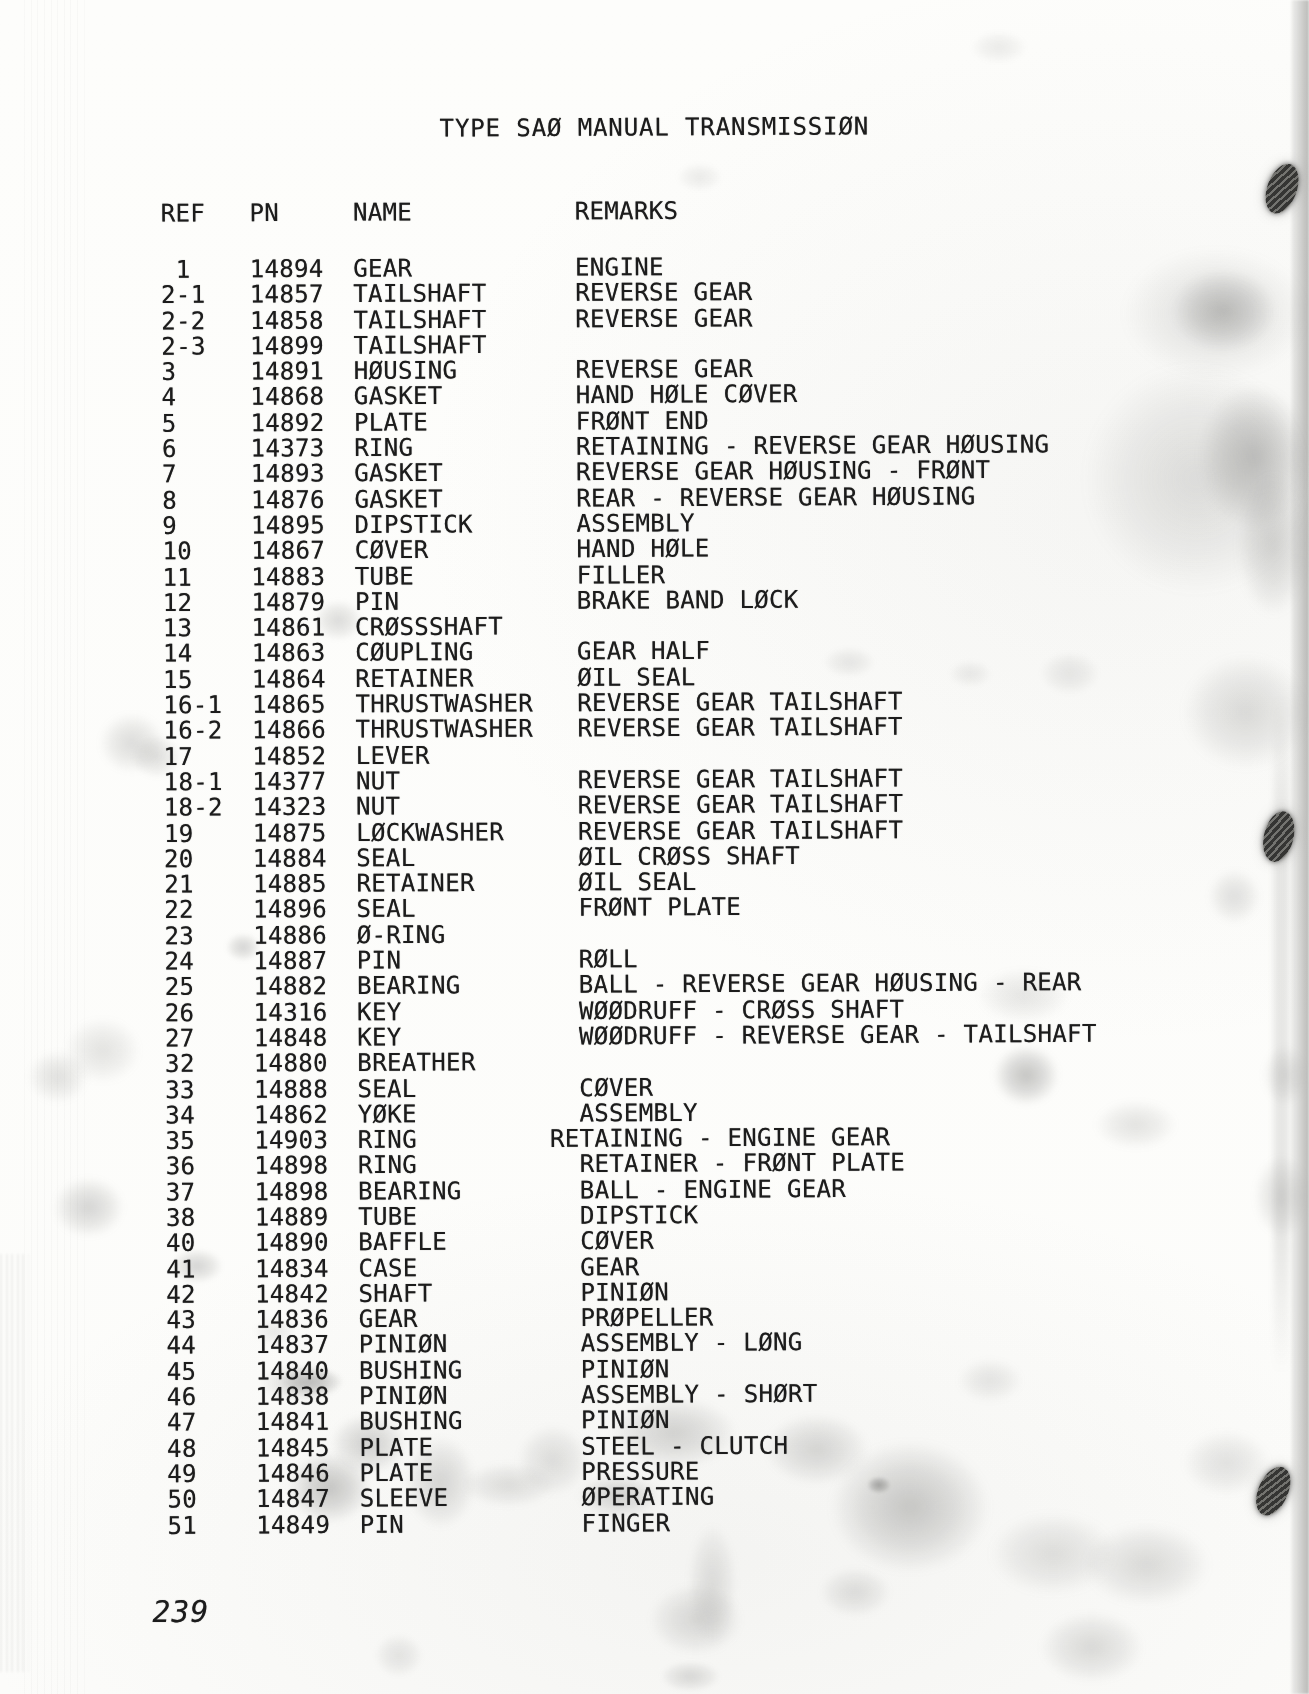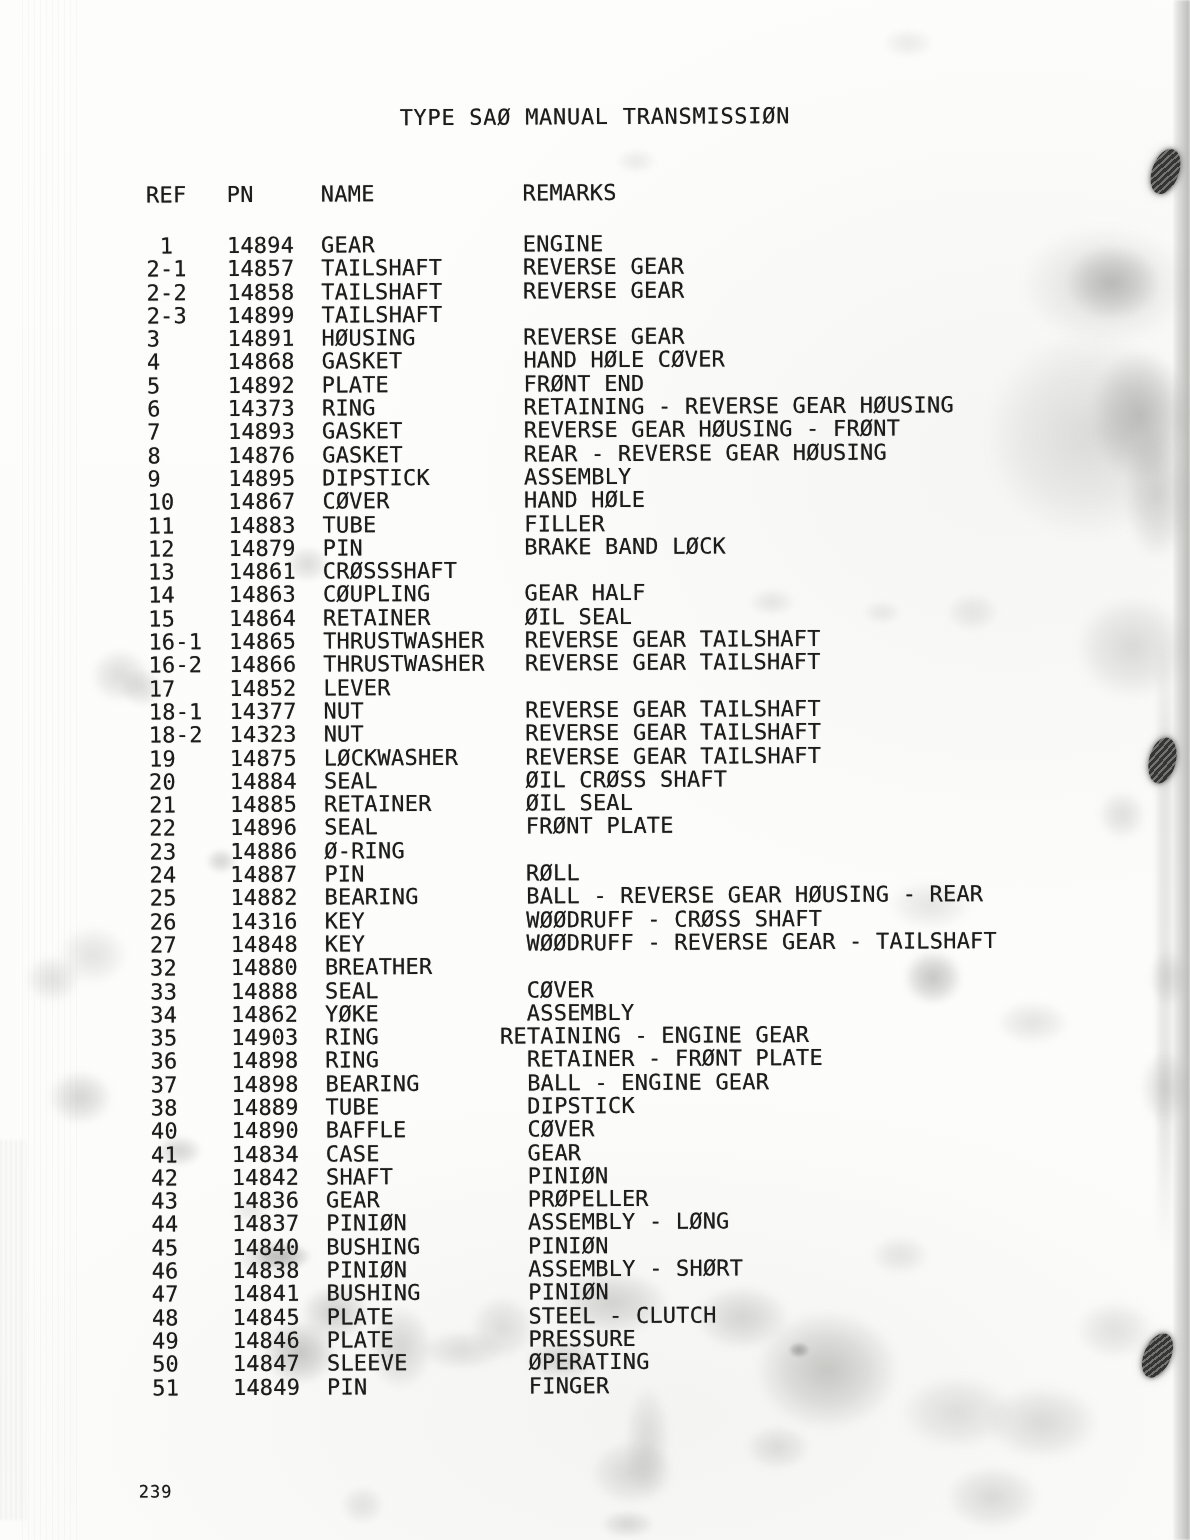--- a/index.html
+++ b/index.html
@@ -40,21 +40,21 @@
   
   #text-layer{
     position:absolute;inset:0;color:#1c1c1c;
     transform:rotate(-0.3deg);transform-origin:1190px 0;
     text-shadow:0 0 0.7px rgba(25,25,25,0.65);
   }
   #title{position:absolute;left:399px;top:101px;font-size:22px;letter-spacing:0.7px;white-space:pre;}
   #header-line{position:absolute;left:145px;top:177px;font-size:22px;white-space:pre;letter-spacing:0.2px;}
   #rows{position:absolute;left:145px;top:229px;font-size:22px;line-height:23.3px;letter-spacing:0.2px;}
   .trow{height:23.3px;white-space:pre;}
-  #page-number{position:absolute;left:131px;top:1476px;font-size:17px;letter-spacing:1px;}
+  #page-number{position:absolute;left:131px;top:1445px;font-size:27px;letter-spacing:1px;font-style:italic;}
   
   .stain{position:absolute;border-radius:50%;}
   
   .hole{
     position:absolute;width:27px;height:47px;border-radius:50%;
     background:repeating-linear-gradient(118deg,#353533 0 3px,#73736f 3px 5px);
     box-shadow:0 0 4px rgba(70,70,68,0.7), 0 0 10px rgba(110,110,108,0.5);
   }
 </style>
 </head>

